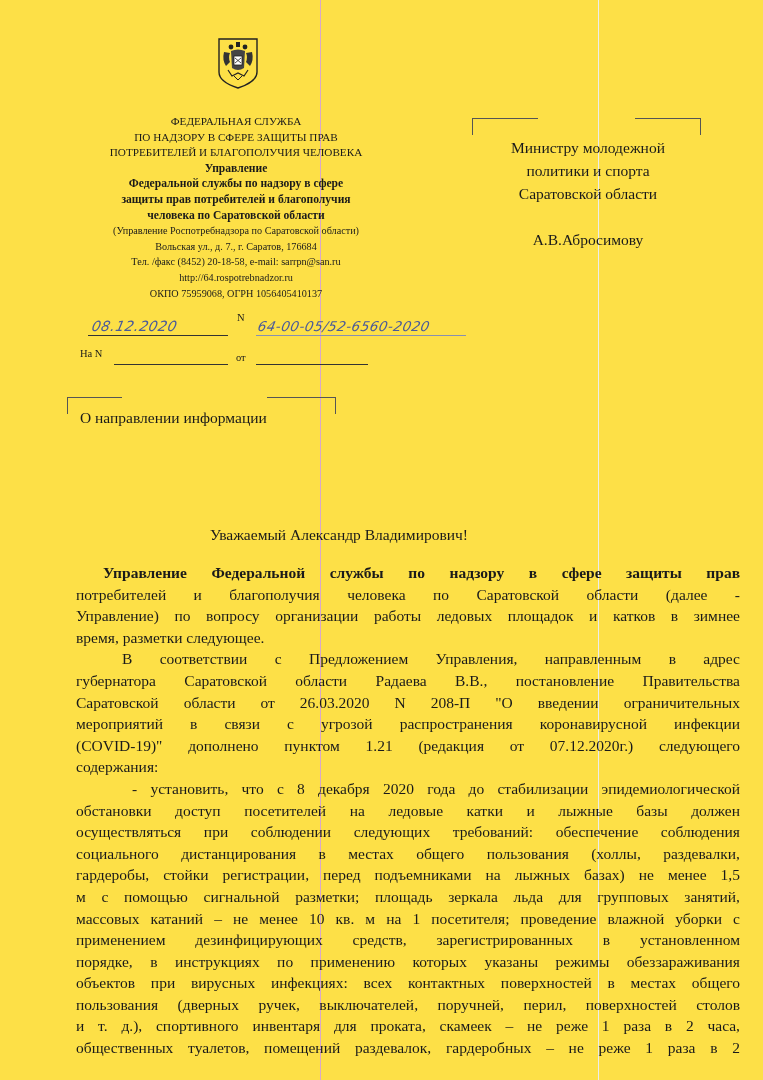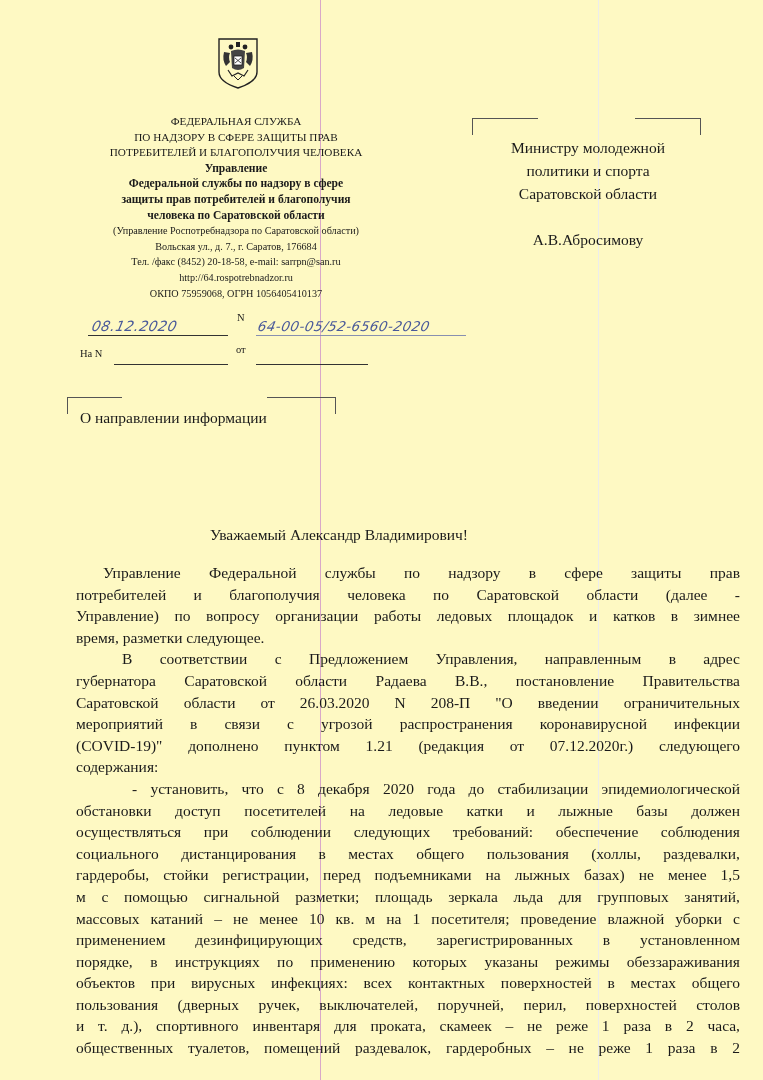--- a/index.html
+++ b/index.html
@@ -1,17 +1,17 @@
 <!DOCTYPE html>
 <html><head>
 <meta charset="utf-8">
 <style>
   html, body { margin: 0; padding: 0; background: #ffffff; }
   body { width: 763px; height: 1080px; position: relative; overflow: hidden; font-family: "Liberation Serif", "DejaVu Serif", serif; color: #1a1a1a; }
-  .page { position: absolute; left: 0; top: 0; width: 763px; height: 1080px; background: #fef9c3; }
+  .page { position: absolute; left: 0; top: 0; width: 763px; height: 1080px; background: #fde047; }
   .vline-pink { position: absolute; left: 320px; top: 0; width: 1px; height: 1080px; background: #d9a8c8; }
   .vline-gray { position: absolute; left: 598px; top: 0; width: 1px; height: 1080px; background: #ececec; }
 
   .emblem { position: absolute; left: 216px; top: 36px; width: 44px; height: 54px; }
 
   .header-block { position: absolute; left: 86px; top: 114px; width: 300px; text-align: center; font-size: 11.2px; line-height: 15.6px; }
   .header-block .line { display: block; white-space: nowrap; }
   .header-block .bold { font-weight: bold; font-size: 11.6px; }
   .header-block .small { font-size: 10.2px; }
 
@@ -68,21 +68,21 @@
 
   <div>
     <span class="hw" style="left:92px; top:318px;">08.12.2020</span>
     <div class="uline" style="left:88px; top:335px; width:140px;"></div>
     <span class="reg-row" style="left:237px; top:312px;">N</span>
     <span class="hw" style="left:258px; top:318px; font-size:13.5px;">64-00-05/52-6560-2020</span>
     <div class="uline" style="left:256px; top:335px; width:210px; background:#8890b0;"></div>
 
     <span class="reg-row" style="left:80px; top:348px;">На N</span>
     <div class="uline" style="left:114px; top:364px; width:114px;"></div>
-    <span class="reg-row" style="left:236px; top:344px;">от</span>
+    <span class="reg-row" style="left:236px; top:352px;">от</span>
     <div class="uline" style="left:256px; top:364px; width:112px;"></div>
   </div>
 
   <div class="corner" style="left:472px; top:118px; border-width:1px 0 0 1px;"></div>
   <div class="corner" style="left:635px; top:118px; border-width:1px 1px 0 0;"></div>
   <div class="addressee">
     <div>Министру  молодежной</div>
     <div>политики и спорта</div>
     <div>Саратовской области</div>
     <div style="height:23px;"></div>
@@ -90,21 +90,21 @@
   </div>
 
   <div class="corner" style="left:67px; top:397px; width:54px; border-width:1px 0 0 1px;"></div>
   <div class="corner" style="left:267px; top:397px; width:68px; border-width:1px 1px 0 0;"></div>
   <div class="subject">О направлении информации</div>
 
   <div class="salutation">Уважаемый Александр Владимирович!</div>
 
   <div class="body-text">
     <div>
-      <span class="j" style="padding-left:27px;">Управление  Федеральной  службы  по  надзору  в  сфере  защиты  прав</span>
+      <span class="j" style="padding-left:27px;font-weight:bold;">Управление  Федеральной  службы  по  надзору  в  сфере  защиты  прав</span>
       <span class="j">потребителей  и  благополучия  человека  по  Саратовской  области  (далее  -</span>
       <span class="j">Управление) по вопросу организации работы ледовых площадок и катков  в зимнее</span>
       <span class="j last">время, разметки следующее.</span>
     </div>
     <div>
       <span class="j" style="padding-left:46px;">В  соответствии  с  Предложением  Управления,  направленным  в  адрес</span>
       <span class="j">губернатора  Саратовской  области  Радаева  В.В.,  постановление  Правительства</span>
       <span class="j">Саратовской  области  от  26.03.2020  N  208-П   "О  введении  ограничительных</span>
       <span class="j">мероприятий  в  связи  с  угрозой  распространения  коронавирусной  инфекции</span>
       <span class="j">(COVID-19)"  дополнено  пунктом  1.21  (редакция  от  07.12.2020г.)  следующего</span>

